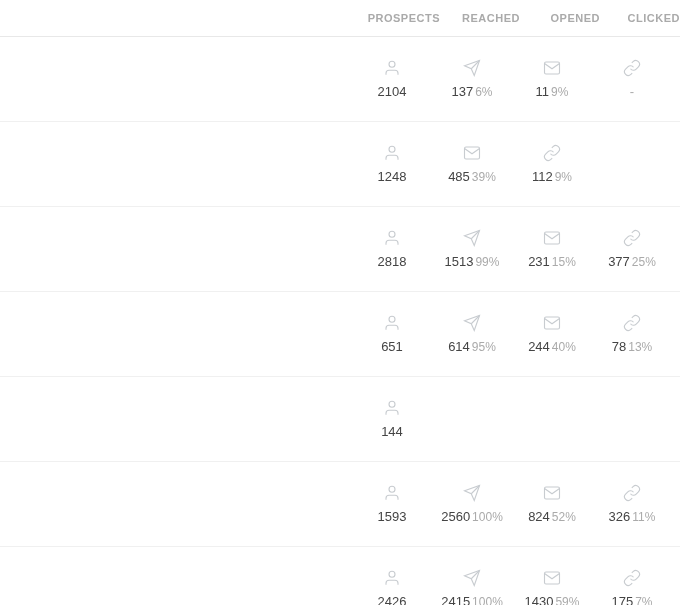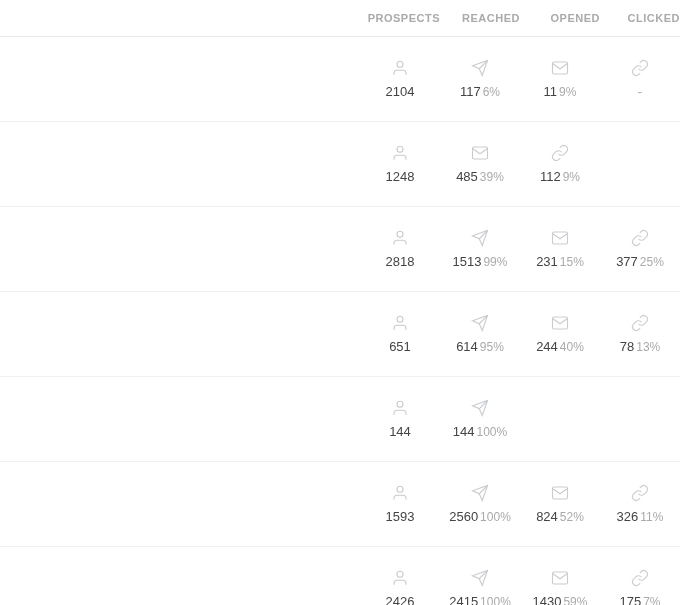--- a/index.html
+++ b/index.html
@@ -32,21 +32,21 @@
       font-size: 11px;
       font-weight: 600;
       color: #aaa;
       letter-spacing: 0.5px;
       padding: 4px 0;
     }
     .data-row {
       display: grid;
       grid-template-columns: 1fr 320px;
       border-bottom: 1px solid #f0f0f0;
-      padding: 12px 0;
+      padding: 12px 8px;
       align-items: center;
     }
     .row-left {
       
       min-height: 60px;
     }
     .row-cols {
       display: grid;
       grid-template-columns: 1fr 1fr 1fr 1fr;
       text-align: center;
@@ -113,21 +113,21 @@
     <span class="cell-value">
       <span class="number">2104</span>
     </span>
           </div>
           <div class="cell">
     <span class="cell-icon"><svg width="18" height="18" viewBox="0 0 24 24" fill="none" stroke="#c8ccd0" stroke-width="1.5">
     <line x1="22" y1="2" x2="11" y2="13"></line>
     <polygon points="22 2 15 22 11 13 2 9 22 2"></polygon>
   </svg></span>
     <span class="cell-value">
-      <span class="number">117</span><span class="percent">6%</span>
+      <span class="number">137</span><span class="percent">6%</span>
     </span>
           </div>
           <div class="cell">
     <span class="cell-icon"><svg width="18" height="18" viewBox="0 0 24 24" fill="none" stroke="#c8ccd0" stroke-width="1.5">
     <path d="M4 4h16c1.1 0 2 .9 2 2v12c0 1.1-.9 2-2 2H4c-1.1 0-2-.9-2-2V6c0-1.1.9-2 2-2z"></path>
     <polyline points="22,6 12,13 2,6"></polyline>
   </svg></span>
     <span class="cell-value">
       <span class="number">11</span><span class="percent">9%</span>
     </span>
@@ -252,29 +252,20 @@
       <div class="data-row">
         <div class="row-left"></div>
         <div class="row-cols">
           <div class="cell">
     <span class="cell-icon"><svg width="18" height="18" viewBox="0 0 24 24" fill="none" stroke="#c8ccd0" stroke-width="1.5">
     <path d="M20 21v-2a4 4 0 0 0-4-4H8a4 4 0 0 0-4 4v2"></path>
     <circle cx="12" cy="7" r="4"></circle>
   </svg></span>
     <span class="cell-value">
       <span class="number">144</span>
-    </span>
-          </div>
-          <div class="cell">
-    <span class="cell-icon"><svg width="18" height="18" viewBox="0 0 24 24" fill="none" stroke="#c8ccd0" stroke-width="1.5">
-    <line x1="22" y1="2" x2="11" y2="13"></line>
-    <polygon points="22 2 15 22 11 13 2 9 22 2"></polygon>
-  </svg></span>
-    <span class="cell-value">
-      <span class="number">144</span><span class="percent">100%</span>
     </span>
           </div>
         </div>
       </div>
       <div class="data-row">
         <div class="row-left"></div>
         <div class="row-cols">
           <div class="cell">
     <span class="cell-icon"><svg width="18" height="18" viewBox="0 0 24 24" fill="none" stroke="#c8ccd0" stroke-width="1.5">
     <path d="M20 21v-2a4 4 0 0 0-4-4H8a4 4 0 0 0-4 4v2"></path>

